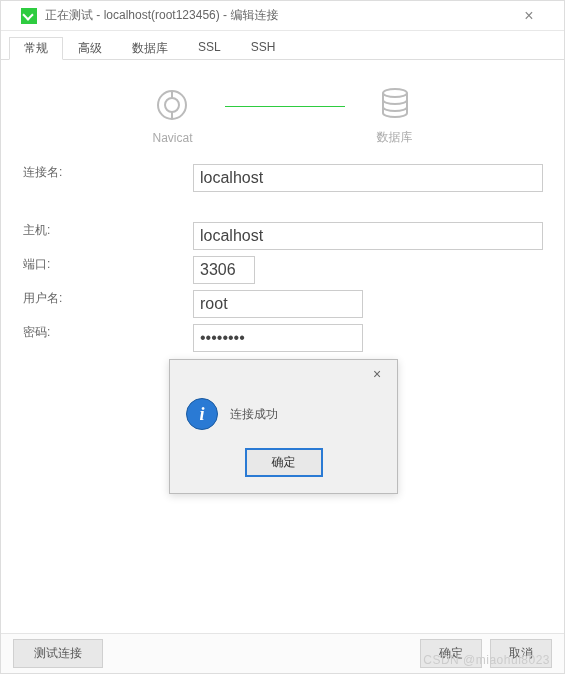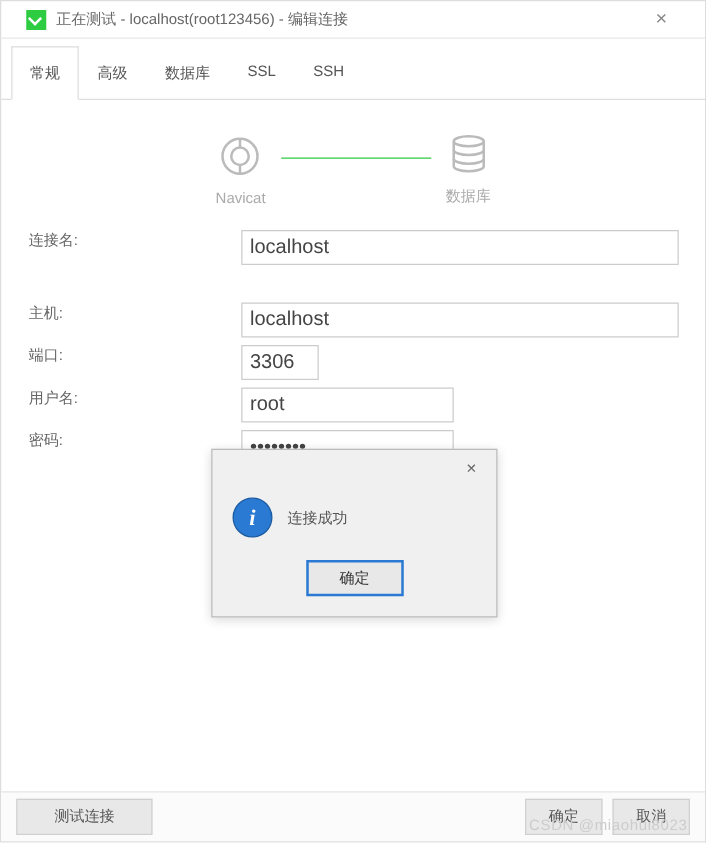--- a/index.html
+++ b/index.html
@@ -24,31 +24,31 @@
       border-top: none; border-right: none;
       transform: rotate(-45deg);
     }
     .title-text { color: #666; flex: 1; }
     .close-x { width: 30px; text-align: center; color: #888; font-size: 16px; cursor: pointer; }
     .tabs {
       display: flex; border-bottom: 1px solid #ddd;
       padding-left: 8px; margin-top: 5px;
     }
     .tab {
-      padding: 12px 14px; border: 1px solid transparent;
+      padding: 2px 14px; border: 1px solid transparent;
       border-bottom: none; cursor: pointer; color: #555;
       position: relative; top: 1px;
     }
     .tab.active {
       border-color: #ddd; background: #fff;
       border-bottom: 1px solid #fff;
     }
     .diagram {
       display: flex; align-items: center; justify-content: center;
-      gap: 12px; padding: 25px 0 8px;
+      gap: 32px; padding: 25px 0 8px;
     }
     .diag-col { display: flex; flex-direction: column; align-items: center; gap: 8px; }
     .diag-label { color: #aaa; font-size: 12px; }
     .line { width: 120px; height: 1px; background: #2ecc40; margin-bottom: 18px; }
     .form { padding: 10px 20px; }
     .row { display: flex; align-items: flex-start; margin-bottom: 6px; }
     .row.gap { margin-top: 30px; }
     .lbl { width: 172px; padding-left: 2px; color: #666; }
     .field input[type=text], .field input[type=password] {
       border: 1px solid #ccc; padding: 4px 6px;
@@ -61,21 +61,21 @@
     .chk { width: 13px; height: 13px; border: 1px solid #7ac17a; display: inline-flex; align-items: center; justify-content: center; }
     .chk svg { width: 9px; height: 9px; }
     .bottom {
       position: absolute; bottom: 0; left: 0; right: 0;
       height: 40px; border-top: 1px solid #e5e5e5;
       background: #fbfbfb; display: flex; align-items: center;
       padding: 0 12px; gap: 8px;
     }
     .btn {
       background: #e8e8e8; border: 1px solid #d0d0d0;
-      padding: 5px 0; width: 109px; text-align: center;
+      padding: 5px 0; width: 90px; text-align: center;
       color: #555; cursor: pointer; font-size: 12px;
     }
     .btn.sm { width: 62px; }
     .spacer { flex: 1; }
     .dialog {
       position: absolute; top: 358px; left: 168px;
       width: 229px; background: #f0f0f0;
       border: 1px solid #bbb; box-shadow: 0 2px 8px rgba(0,0,0,0.15);
     }
     .dlg-head { height: 28px; display: flex; justify-content: flex-end; align-items: center; padding-right: 6px; }

